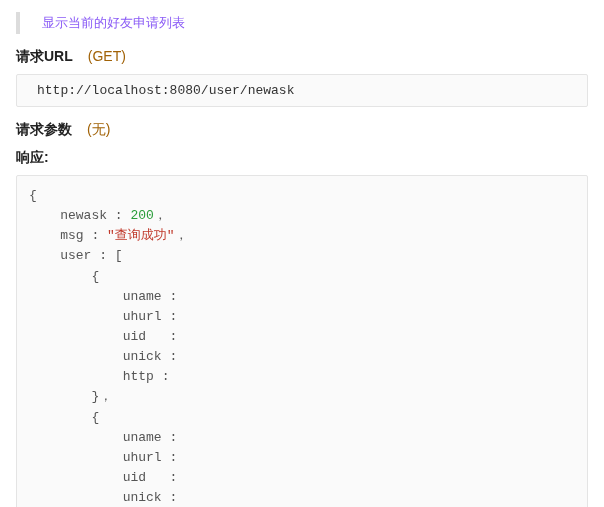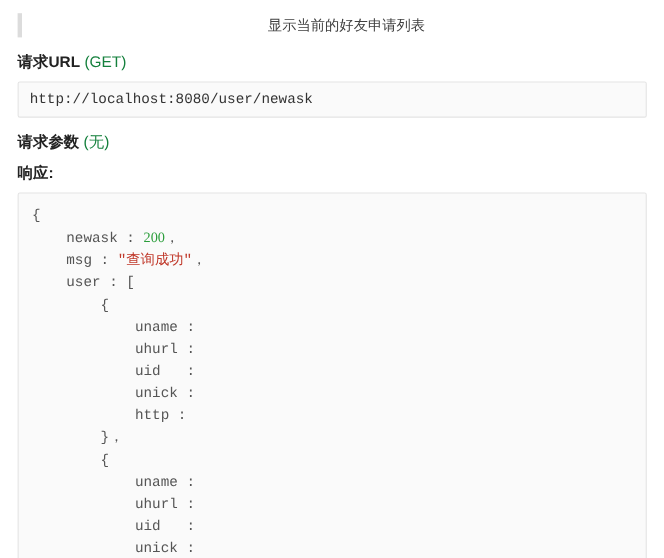--- a/index.html
+++ b/index.html
@@ -10,59 +10,58 @@
     font-size: 14px;
     color: #333;
     background: #fff;
     width: 604px;
     position: relative;
   }
   .quote {
     border-left: 4px solid #dcdcdc;
     padding: 2px 0 2px 22px;
     margin: 4px 0 14px 0;
-    color: #404040;
+    color: #8b5cf6;
     font-size: 13px;
-    text-align: center;
   }
   .section-title {
     font-weight: 700;
     color: #222;
     margin: 10px 0 8px 0;
     font-size: 14px;
   }
   .light {
     font-weight: 400;
-    color: #15803d;
-    margin-left: 4px;
+    color: #a16207;
+    margin-left: 15px;
   }
   .urlbox {
     border: 1px solid #e4e4e4;
     background: #fafafa;
-    padding: 8px 10px;
+    padding: 8px 20px;
     font-family: "SFMono-Regular", Consolas, "Courier New", monospace;
     font-size: 13px;
     color: #333;
     border-radius: 2px;
     margin: 6px 0 14px 0;
   }
   .codebox {
     border: 1px solid #e4e4e4;
     background: #fafafa;
     padding: 10px 12px 12px 12px;
     font-family: "SFMono-Regular", Consolas, "Courier New", monospace;
     font-size: 13px;
     line-height: 1.55;
     color: #555;
     border-radius: 2px;
     margin: 6px 0 10px 0;
     white-space: pre;
     overflow: auto;
   }
-  .tok-num { color: #2a9d3a; font-family: Liberation Serif, serif; }
+  .tok-num { color: #2a9d3a; }
   .tok-str { color: #c0392b; }
 </style>
 </head>
 <body>
 
 <div class="quote">
   <span>显示当前的好友申请列表</span>
 </div>
 
 <div class="section-title">

